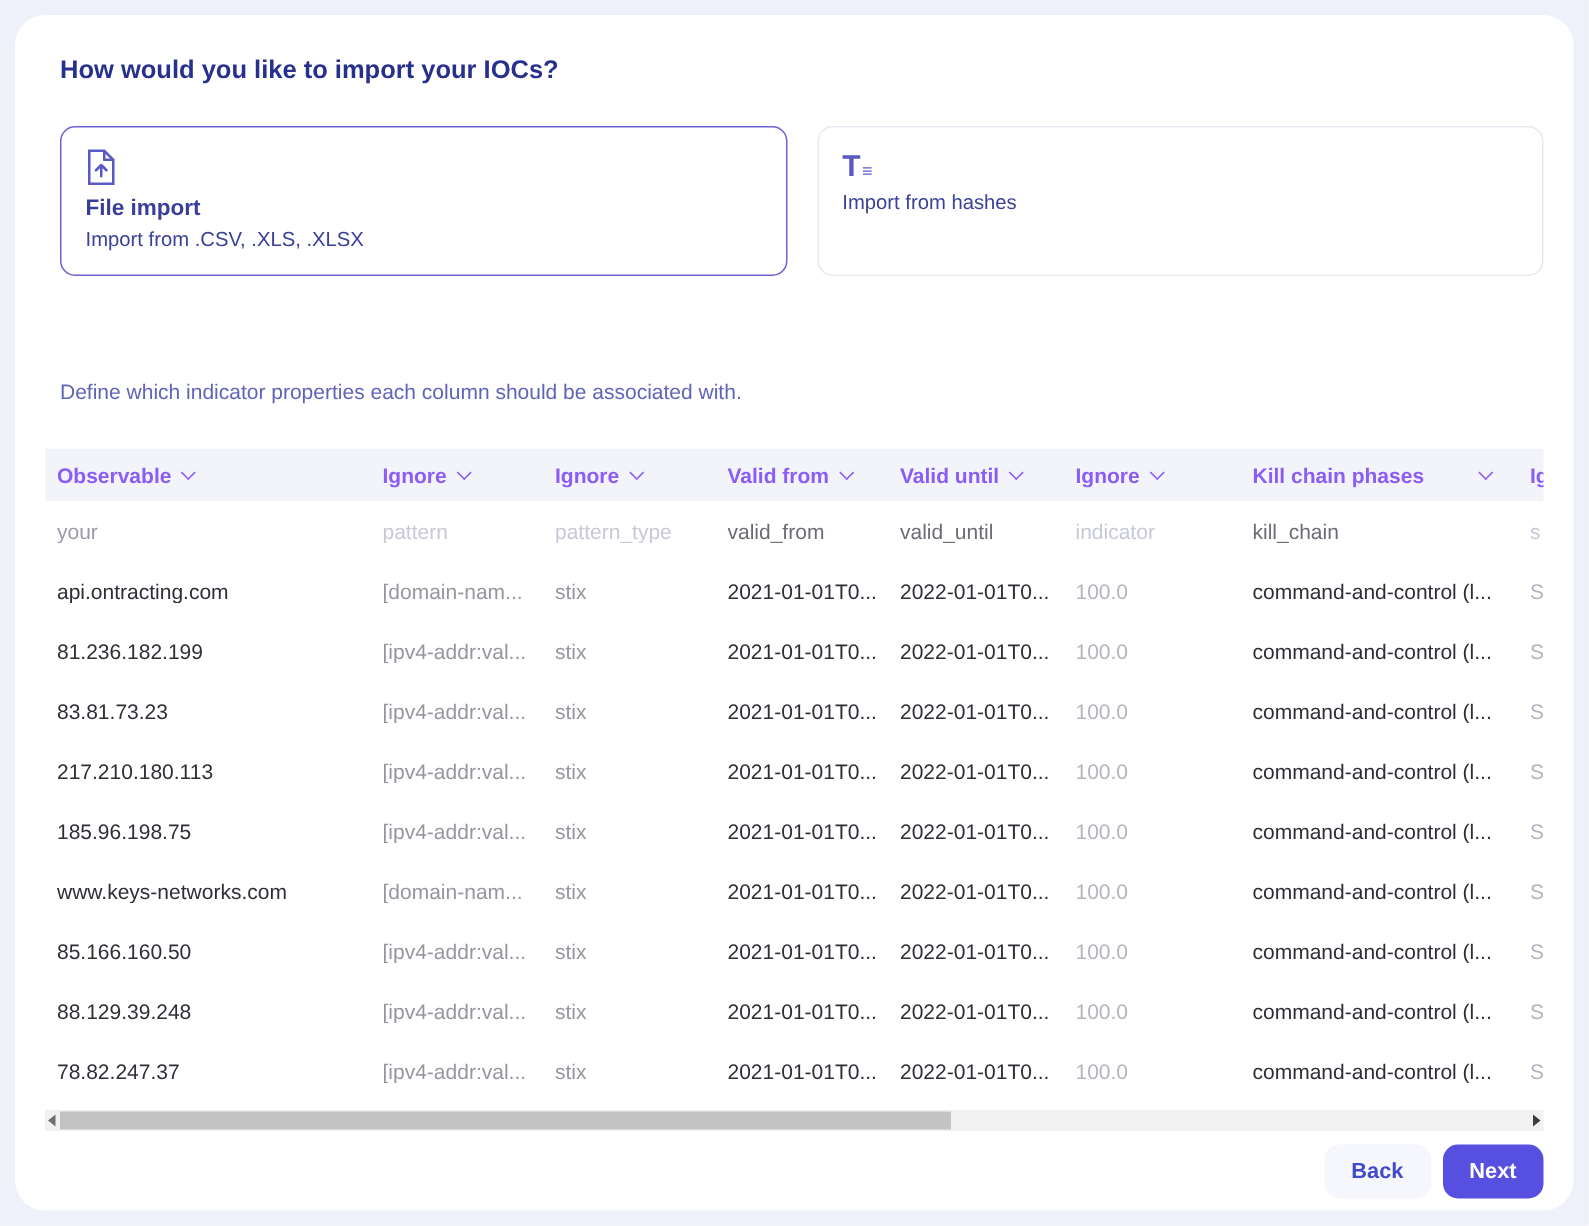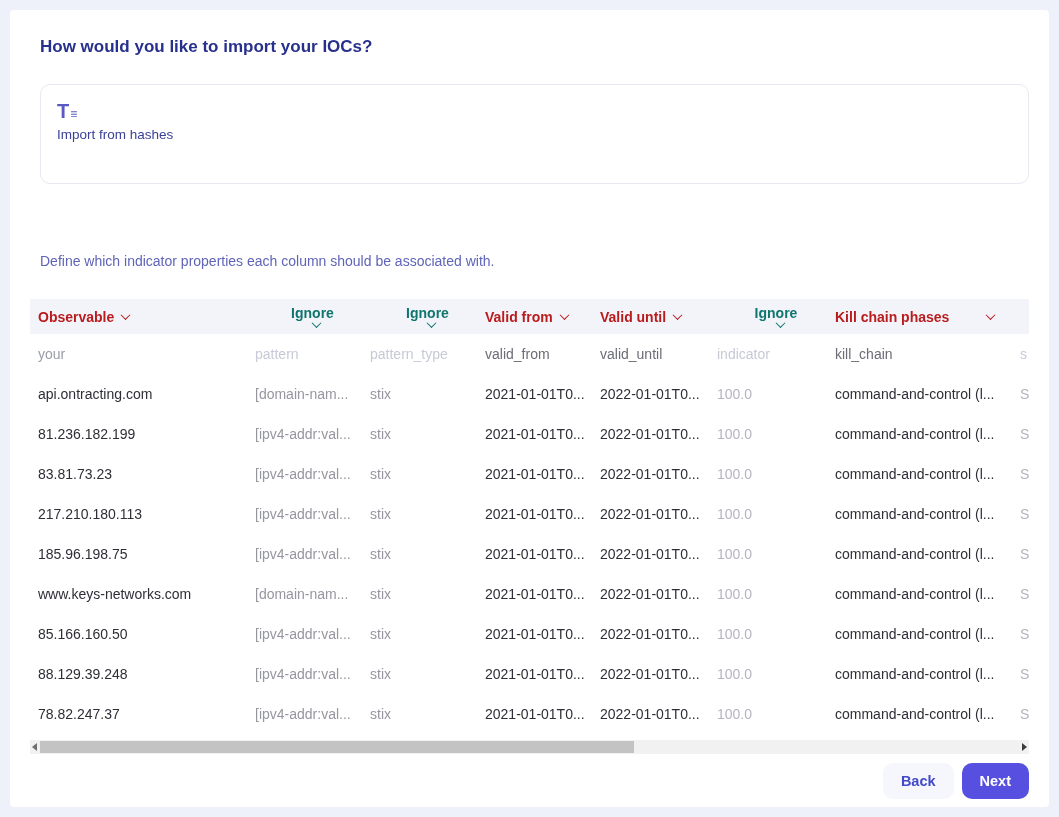--- a/index.html
+++ b/index.html
@@ -1,18 +1,18 @@
 <!DOCTYPE html>
 <html><head>
 <meta charset="utf-8">
 <style>
   html,body{margin:0;padding:0;background:#eef0fa;width:1059px;height:817px;
     font-family:"Liberation Sans","DejaVu Sans",sans-serif;-webkit-font-smoothing:antialiased;}
   .panel{position:absolute;left:10px;top:10px;width:1039px;height:797px;background:#ffffff;
-    border-radius:4px;box-sizing:border-box;padding:26px 20px 20px;overflow:hidden;}
+    border-radius:20px;box-sizing:border-box;padding:26px 20px 20px;overflow:hidden;}
   .title{font-size:17px;font-weight:700;color:#27308c;margin:0 0 0 10px;line-height:22px;}
   
   .cards{display:flex;gap:20px;margin:26px 0 0 10px;width:989px;box-sizing:border-box;}
   .card{flex:1;border:1px solid #e8e8f1;border-radius:10px;padding:13px 16px;height:100px;
     box-sizing:border-box;background:#fff;cursor:pointer;}
   .card.selected{border-color:#6a63d0;}
   .card-icon{height:26px;color:#5a5ac2;display:flex;align-items:center;}
   .ti-t{font-size:20px;font-weight:800;line-height:20px;}
   .ti-lines{font-size:12px;font-weight:700;margin-left:1px;margin-top:6px;letter-spacing:-1px;}
   .card-title{font-size:15px;font-weight:700;color:#383f9a;margin-top:5px;line-height:20px;}
@@ -23,22 +23,22 @@
   .table-viewport{margin-top:28px;width:999px;overflow:hidden;}
   .trow{display:flex;width:1120px;align-items:center;}
   .thead{background:#f3f3fa;height:35px;}
   .fieldrow{height:40px;}
   .brow{height:40px;background:#fff;}
   .cell{flex:none;white-space:nowrap;overflow:hidden;font-size:14px;box-sizing:border-box;
     display:flex;align-items:center;}
   .c0{width:225px;padding-left:8px;}
   .c1{width:115px;}.c2{width:115px;}.c3{width:115px;}
   .c4{width:117px;}.c5{width:118px;}.c6{width:185px;gap:30px;}.c7{width:120px;}
-  .hm{color:#b91c1c;font-weight:700;}
-  .hi{color:#0f766e;font-weight:700;flex-direction:column;}
+  .hm{color:#8b5cf6;font-weight:700;}
+  .hi{color:#8b5cf6;font-weight:700;}
   .chev{display:inline-block;width:6px;height:6px;border-right:1.7px solid currentColor;
     border-bottom:1.7px solid currentColor;transform:rotate(45deg) translate(-1px,-1px);
     margin-left:8px;}
   .f-med{color:#9a9ca9;}
   .f-light{color:#c7c9d6;}
   .f-dark{color:#6c6c76;}
   .dark{color:#2e2e36;}
   .dim{color:#96969f;}
   .dimmer{color:#b4b4bf;}
   
@@ -58,20 +58,31 @@
   svg{display:block;}
 </style>
 </head>
 <body>
 
 <div class="panel">
 
   <h1 class="title">How would you like to import your IOCs?</h1>
 
   <div class="cards">
+    <div class="card selected">
+      <div class="card-icon">
+        <svg width="21" height="25" viewBox="0 0 21 25" fill="none" stroke="#5a5ac2" stroke-width="1.7">
+          <path d="M2.5 1.5 h10 l6 6 v16 h-16 z"></path>
+          <path d="M12.5 1.5 v6 h6"></path>
+          <path d="M10.5 18.5 v-7 M7 14.5 l3.5-3.5 3.5 3.5" stroke-linecap="round" stroke-linejoin="round"></path>
+        </svg>
+      </div>
+      <div class="card-title">File import</div>
+      <div class="card-sub">Import from .CSV, .XLS, .XLSX</div>
+    </div>
     <div class="card">
       <div class="card-icon">
         <span class="ti-t">T</span>
           <span class="ti-lines">≡</span>
       </div>
       <div class="card-sub">Import from hashes</div>
     </div>
   </div>
 
   <p class="desc">Define which indicator properties each column should be associated with.</p>

